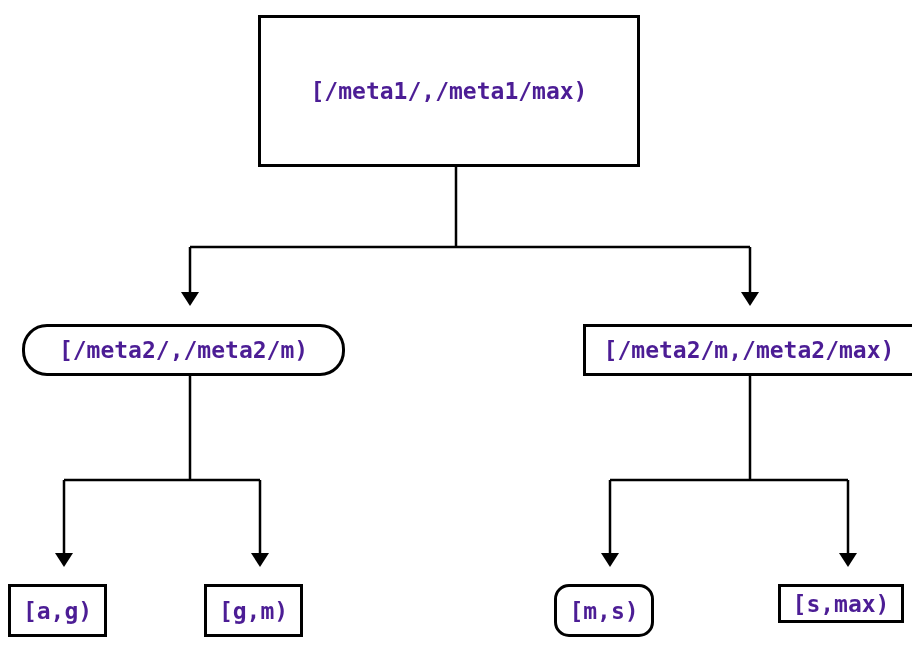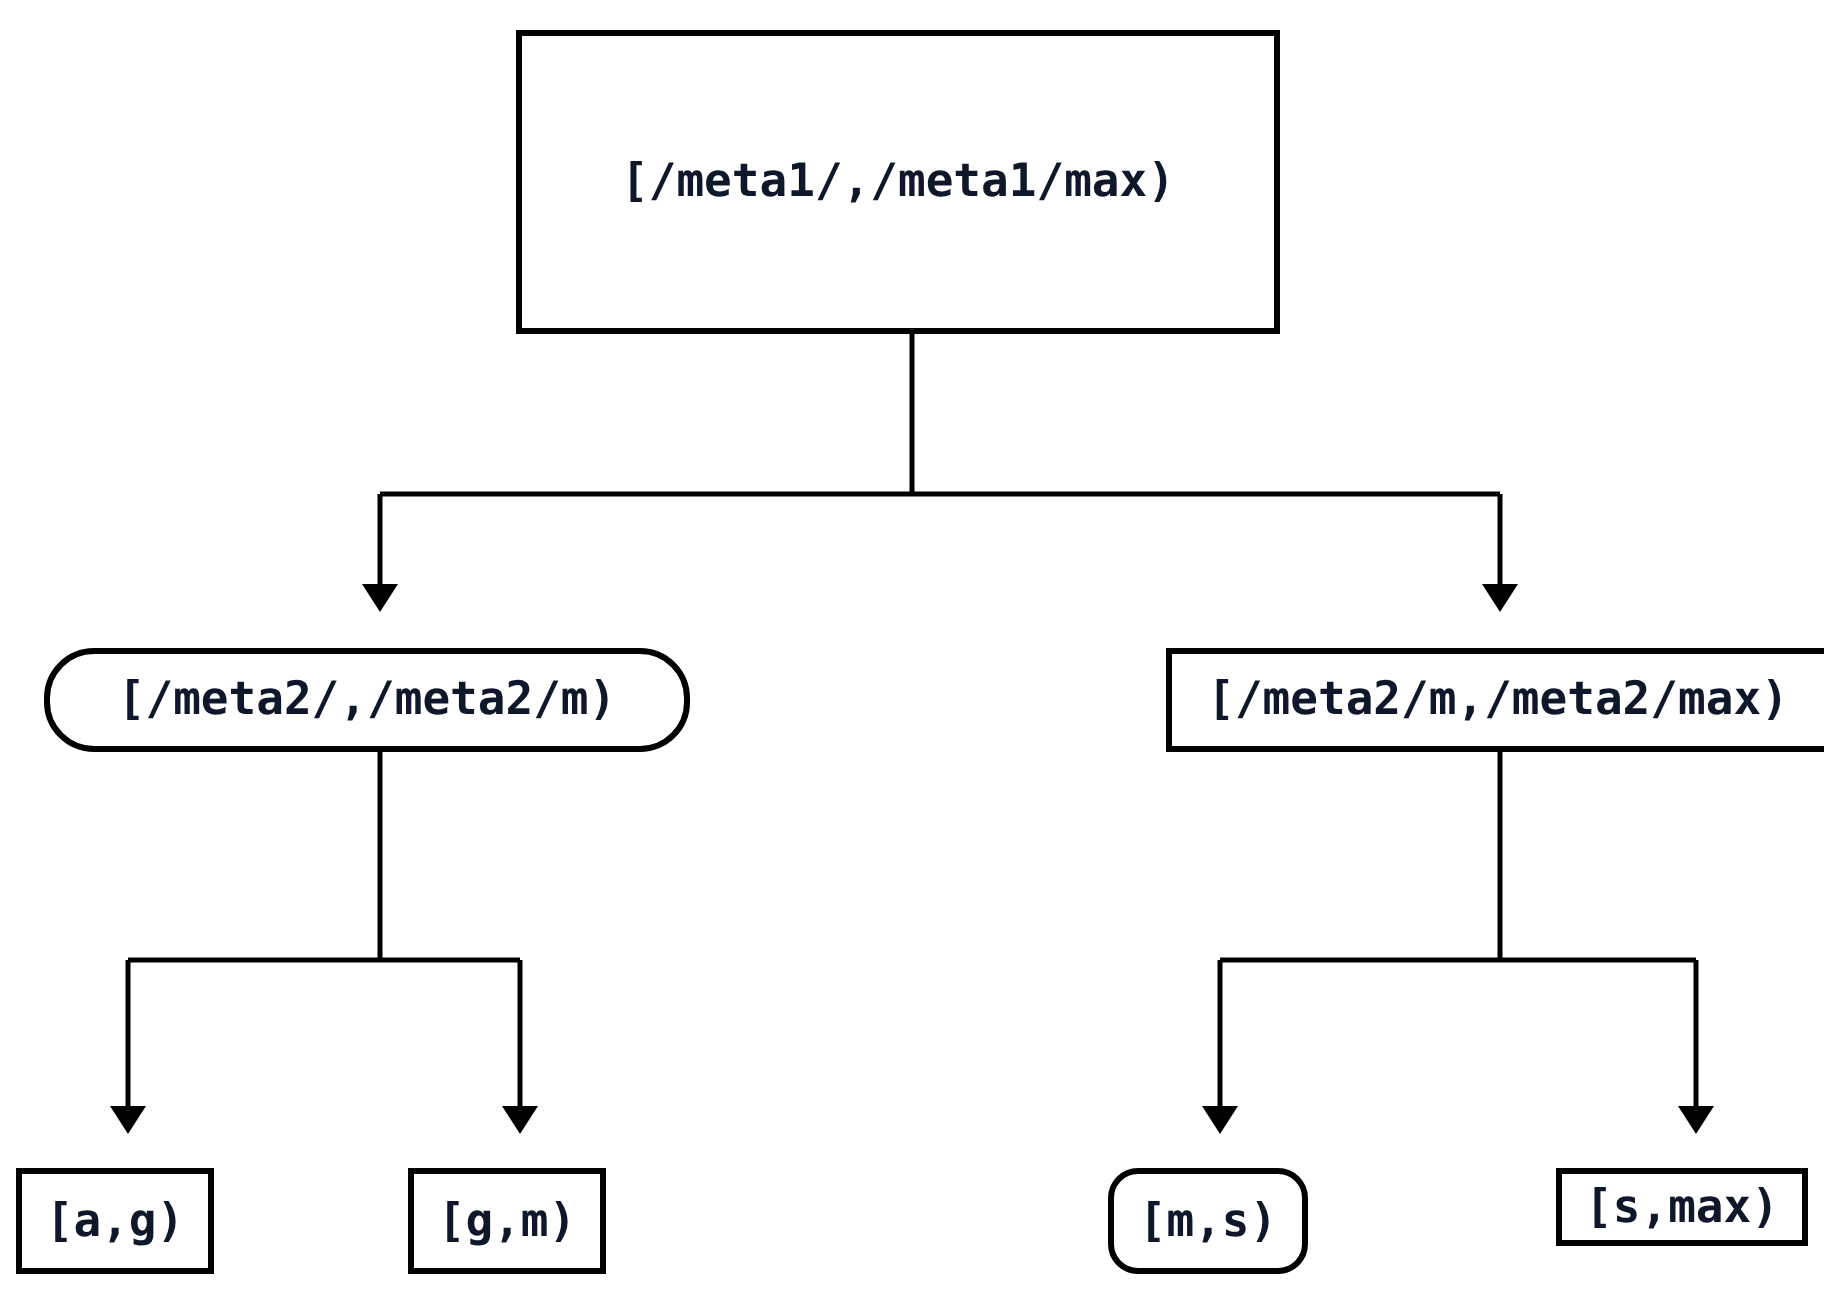--- a/index.html
+++ b/index.html
@@ -34,21 +34,21 @@
   .node {
     position: absolute;
     box-sizing: border-box;
     border: 3px solid #000000;
     background: #ffffff;
     display: flex;
     align-items: center;
     justify-content: center;
     font-size: 23px;
     font-weight: bold;
-    color: #0f172a;
+    color: #4c1d95;
     white-space: nowrap;
   }
   .n-root  { left: 258px; top: 15px;  width: 382px; height: 152px; }
   .n-left  { left: 22px;  top: 324px; width: 323px; height: 52px; border-radius: 25px; }
   .n-right { left: 583px; top: 324px; width: 332px; height: 52px; }
   .n-ag    { left: 8px;   top: 584px; width: 99px;  height: 53px; }
   .n-gm    { left: 204px; top: 584px; width: 99px;  height: 53px; }
   .n-ms    { left: 554px; top: 584px; width: 100px; height: 53px; border-radius: 15px; }
   .n-smax  { left: 778px; top: 584px; width: 126px; height: 39px; }
 </style>

